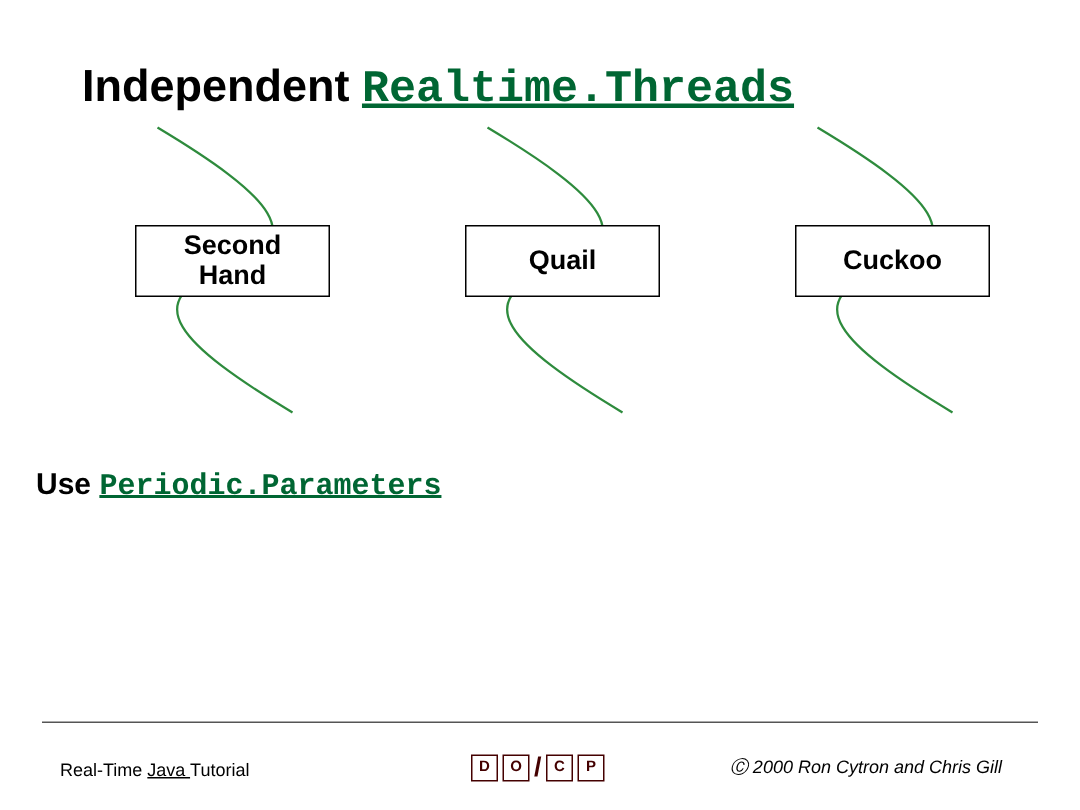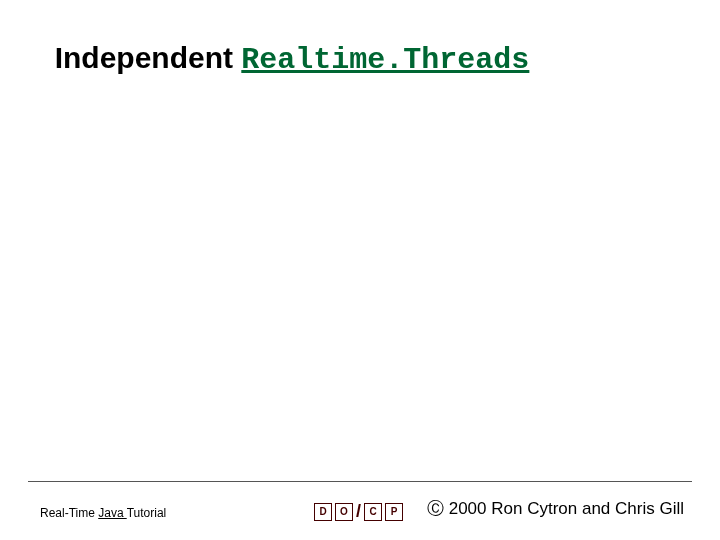--- a/index.html
+++ b/index.html
@@ -32,33 +32,63 @@
   .footer { position: absolute; bottom: 20px; left: 0; width: 720px; height: 30px; }
   .foot-left { position: absolute; left: 40px; bottom: 0; font-size: 12px; }
   .foot-left .u { text-decoration: underline; }
   .logo { position: absolute; left: 314px; bottom: -2px; display: flex; gap: 3px; align-items: center; }
   .logo .block {
     width: 18px; height: 18px; border: 1px solid #400; background: #fff;
     display: flex; align-items: center; justify-content: center;
     font-size: 10px; font-weight: bold; color: #400;
   }
   .logo .slash { font-size: 18px; font-weight: bold; color: #400; }
-  .foot-right { position: absolute; right: 36px; bottom: 0; font-size: 17px; }
+  .foot-right { position: absolute; right: 52px; bottom: 0; font-size: 12px; font-style: italic; }
 </style>
 </head>
 <body>
 
 <div class="slide">
 
   <div class="title">
     <span>Independent </span><span class="code">Realtime.Threads</span>
   </div>
 
+  <div class="diagram">
+    <div class="thread t1">
+      <svg class="curve" viewBox="0 0 200 200">
+        <path fill="none" stroke-width="1.5" d="M 55 5 C 130 50, 160 80, 100 100 C 40 120, 70 150, 145 195" stroke="#2e8b3d"></path>
+      </svg>
+      <div class="box">
+          <span style="white-space:pre-line">Second
+Hand</span>
+        </div>
+    </div>
+    <div class="thread t2">
+      <svg class="curve" viewBox="0 0 200 200">
+        <path fill="none" stroke-width="1.5" d="M 55 5 C 130 50, 160 80, 100 100 C 40 120, 70 150, 145 195" stroke="#2e8b3d"></path>
+      </svg>
+      <div class="box">
+          <span>Quail</span>
+        </div>
+    </div>
+    <div class="thread t3">
+      <svg class="curve" viewBox="0 0 200 200">
+        <path fill="none" stroke-width="1.5" d="M 55 5 C 130 50, 160 80, 100 100 C 40 120, 70 150, 145 195" stroke="#2e8b3d"></path>
+      </svg>
+      <div class="box">
+          <span>Cuckoo</span>
+        </div>
+    </div>
+  </div>
 
   <div class="body">
+    <div>
+      <span>Use </span><span class="code">Periodic.Parameters</span>
+    </div>
   </div>
 
   <div class="hr"></div>
 
   <div class="footer">
     <div class="foot-left">
       <span>Real-Time </span><span class="u">Java </span><span>Tutorial</span>
     </div>
     <div class="logo">
       <span class="block">D</span>

